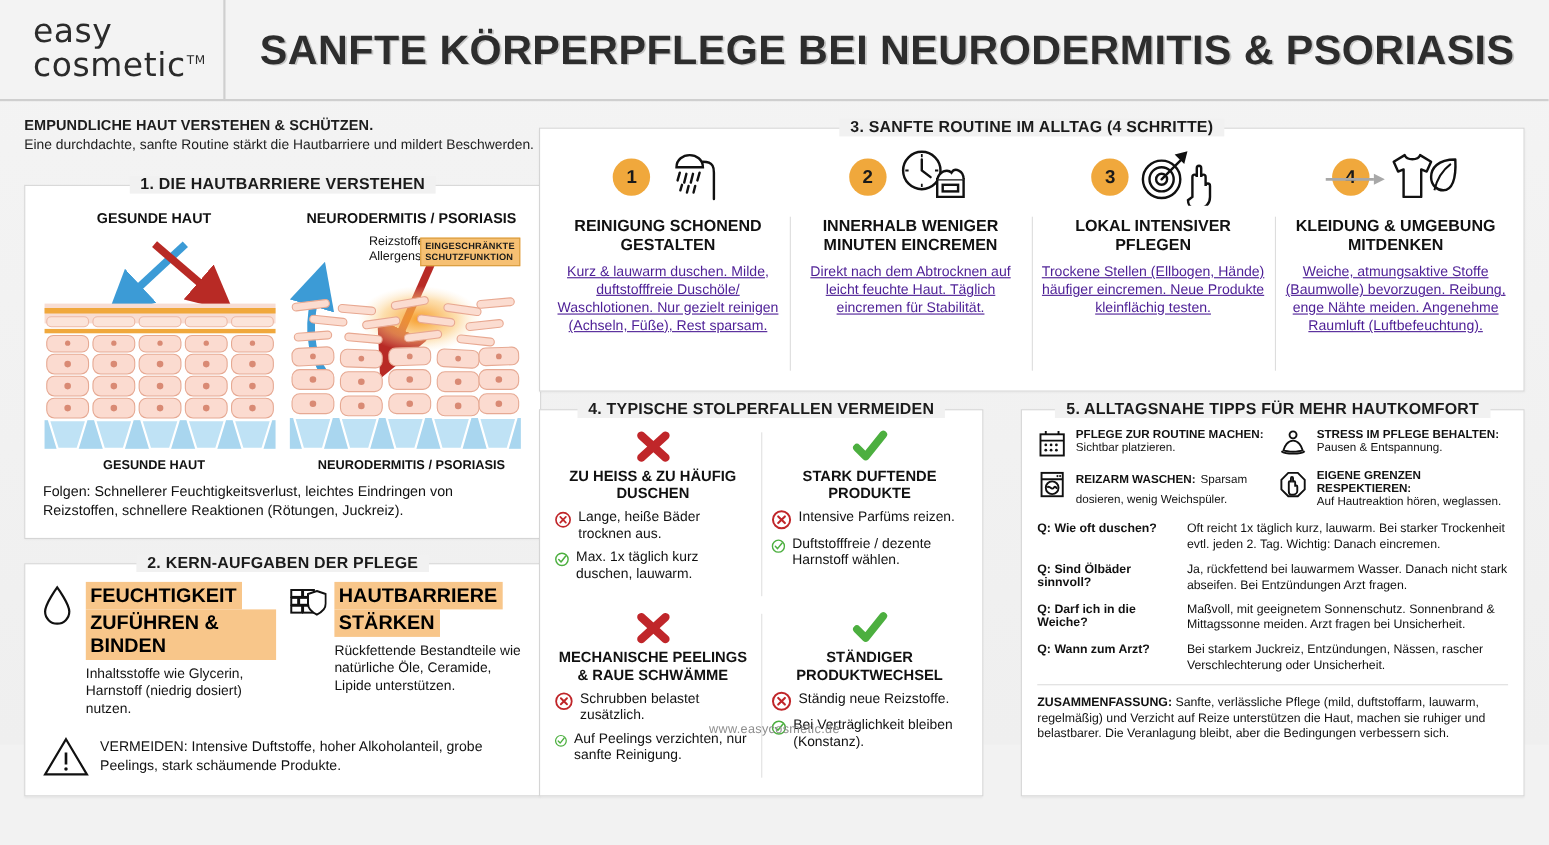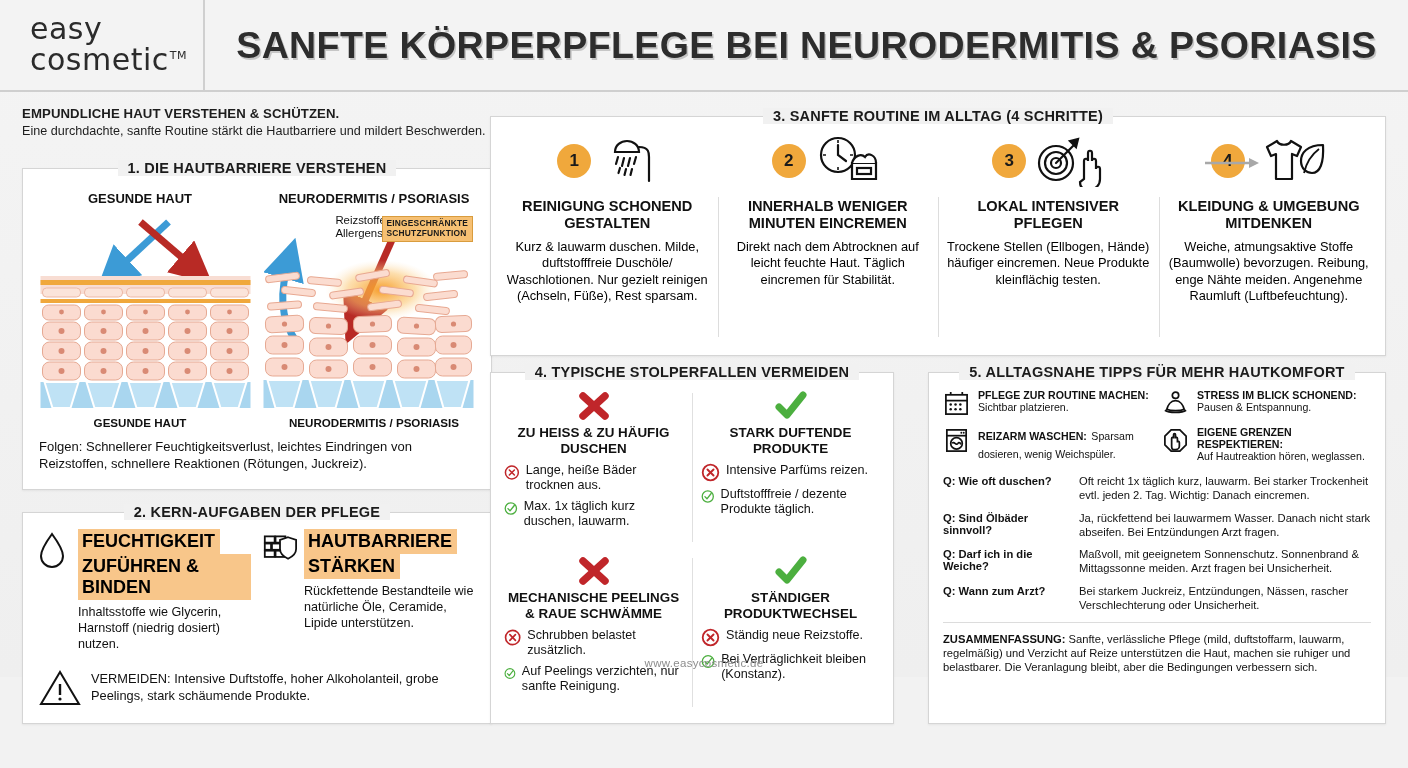--- a/index.html
+++ b/index.html
@@ -125,21 +125,21 @@
     display: flex; align-items: center; justify-content: center; gap: 8px; height: 52px;
   }
   .step-num {
     width: 34px; height: 34px; border-radius: 50%; background: #f0a83c;
     color: #1a1a1a; font-size: 17px; font-weight: bold;
     display: flex; align-items: center; justify-content: center; flex: none;
   }
   .step-h {
     margin-top: 11px; font-size: 14.6px; font-weight: bold; color: #111; line-height: 1.17;
   }
-  .step-p { margin-top: 7px; font-size: 12.8px; color: #000000; line-height: 1.27; }
+  .step-p { margin-top: 7px; font-size: 12.8px; color: #4c1d95; line-height: 1.27; text-decoration: underline; }
   .arrow {
     position: absolute; top: 40px; width: 54px; height: 12px; pointer-events: none;
   }
   #a1 { left: 714px; }
 
   
   #p4 { left: 490px; top: 372px; width: 404px; height: 352px; }
   .trap-grid {
     display: grid; grid-template-columns: 1fr 1fr; grid-template-rows: 1fr 1fr;
     height: 100%; padding: 12px 4px 8px 4px;
@@ -581,21 +581,21 @@
                   <line x1="13.2" y1="6.8" x2="6.8" y2="13.2"></line>
                 </g>
               </svg>
             <span class="t">Intensive Parfüms reizen.</span>
           </div>
           <div class="trap-item">
             <svg width="19" height="19" viewBox="0 0 20 20">
                 <circle cx="10" cy="10" r="8.2" fill="none" stroke="#4CAF3F" stroke-width="1.9"></circle>
                 <path d="M5.8 10.2 L8.8 13.4 L15 5.6" fill="none" stroke="#4CAF3F" stroke-width="2" stroke-linecap="round" stroke-linejoin="round"></path>
               </svg>
-            <span class="t">Duftstofffreie / dezente Produkte täglich.</span>
+            <span class="t">Duftstofffreie / dezente Harnstoff wählen.</span>
           </div>
         </div>
       </div>
 
       <div class="trap">
         <div class="trap-mark">
           <svg width="34" height="30" viewBox="0 0 34 30">
               <g stroke="#C0262A" stroke-width="7.5" stroke-linecap="round">
                 <line x1="6" y1="5" x2="28" y2="25"></line>
                 <line x1="28" y1="5" x2="6" y2="25"></line>
@@ -688,21 +688,21 @@
         <div class="tip-ic">
           <svg width="27" height="27" viewBox="0 0 28 28">
               <g fill="none" stroke="#111" stroke-width="1.8">
                 <circle cx="14" cy="5.5" r="3.3"></circle>
                 <path d="M14 11 c-5 0 -8 5 -9 9 c4 2 14 2 18 0 c-1 -4 -4 -9 -9 -9 Z"></path>
                 <path d="M3 21 c4 3 18 3 22 0"></path>
               </g>
             </svg>
         </div>
         <div>
-          <div class="tip-h">STRESS IM BLICK SCHONEND:</div>
+          <div class="tip-h">STRESS IM PFLEGE BEHALTEN:</div>
           <div class="tip-b">Pausen &amp; Entspannung.</div>
         </div>
       </div>
 
       <div class="tip">
         <div class="tip-ic">
           <svg width="27" height="27" viewBox="0 0 28 28">
               <g fill="none" stroke="#111" stroke-width="1.8">
                 <rect x="4" y="3" width="20" height="22"></rect>
                 <line x1="4" y1="9" x2="24" y2="9"></line>

